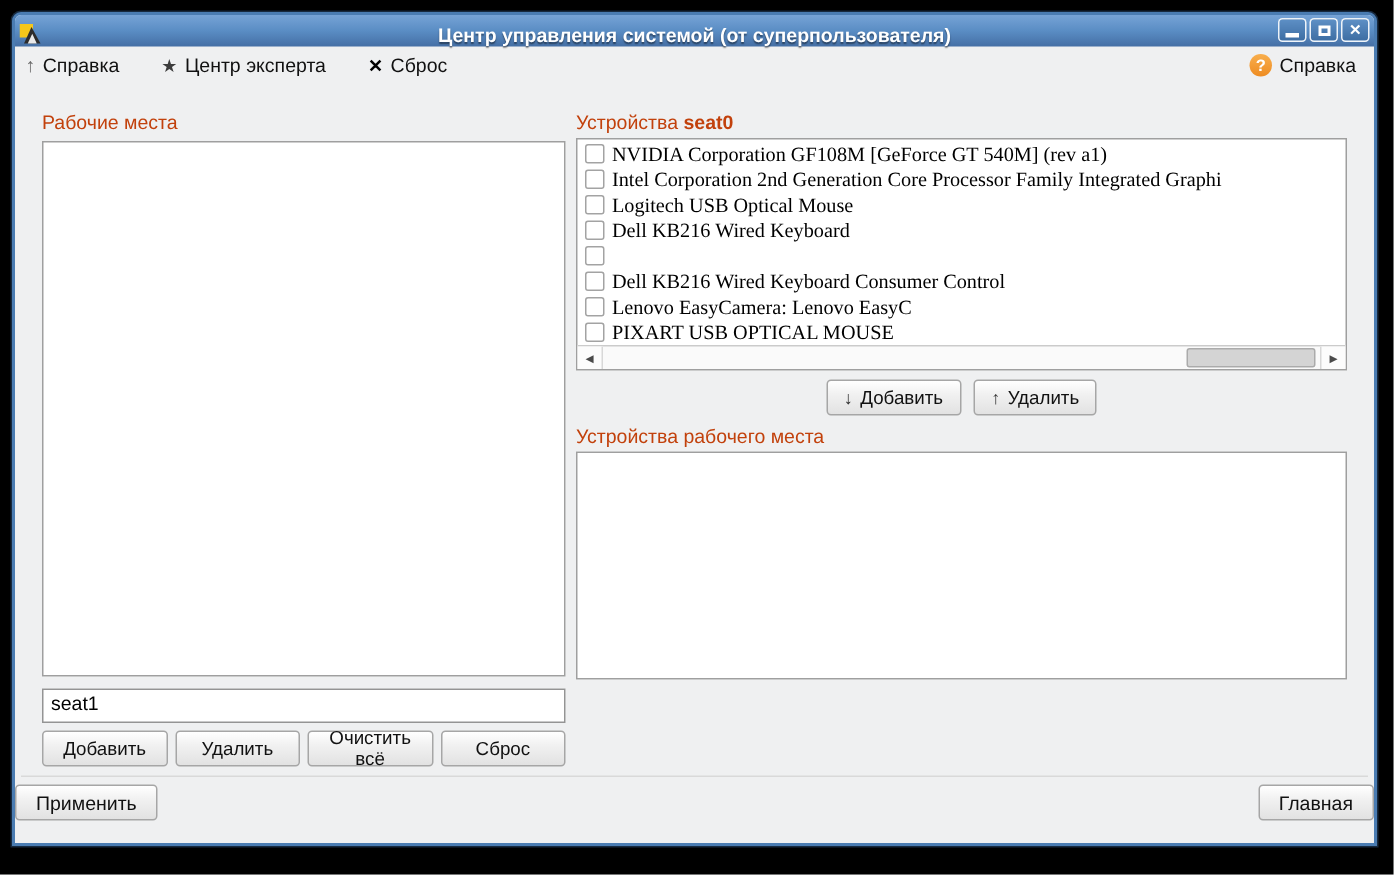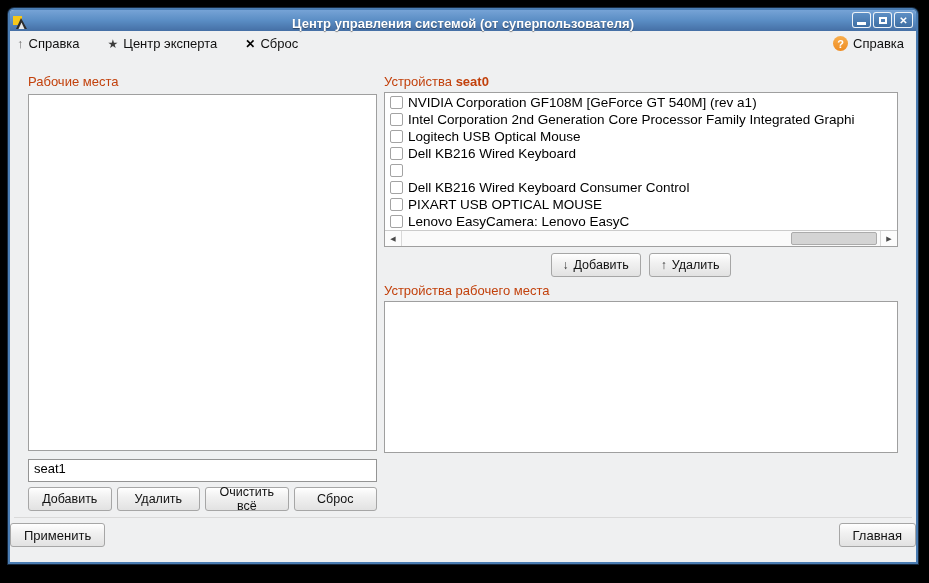--- a/index.html
+++ b/index.html
@@ -77,21 +77,21 @@
   }
   .left-btn-row{
     position:absolute;left:18px;top:477px;width:349px;display:flex;gap:5px;
   }
   .left-btn-row .btn{flex:1;}
   
   .scroller{
     position:absolute;left:374px;top:82px;width:514px;height:155px;
     background:#fff;border:1px solid #9f9f9f;box-sizing:border-box;overflow:hidden;
   }
-  .device-rows{position:absolute;left:0;top:1px;right:0;height:137px;overflow:hidden;}
+  .device-rows{position:absolute;left:0;top:1px;right:0;height:137px;overflow:hidden;font-family:Liberation Serif, serif;}
   .device-row{
     display:flex;align-items:center;height:17px;white-space:nowrap;
   }
   .checkbox{
     width:13px;height:13px;border:1px solid #a3a3a3;border-radius:2px;
     background:#fff;margin:0 5px 0 5px;flex:0 0 auto;box-sizing:border-box;
   }
   .device-label{font-size:13.5px;color:#000;}
   .hscrollbar{
     position:absolute;left:0;right:0;bottom:0;height:16px;
@@ -207,25 +207,25 @@
         </div>
         <div class="device-row">
           <span class="checkbox"></span>
         </div>
         <div class="device-row">
           <span class="checkbox"></span>
           <span class="device-label">Dell KB216 Wired Keyboard Consumer Control</span>
         </div>
         <div class="device-row">
           <span class="checkbox"></span>
+          <span class="device-label">Lenovo EasyCamera: Lenovo EasyC</span>
+        </div>
+        <div class="device-row">
+          <span class="checkbox"></span>
           <span class="device-label">PIXART USB OPTICAL MOUSE</span>
-        </div>
-        <div class="device-row">
-          <span class="checkbox"></span>
-          <span class="device-label">Lenovo EasyCamera: Lenovo EasyC</span>
         </div>
       </div>
     <div class="hscrollbar">
       <span class="scroll-arrow left">
           <span>◀</span>
         </span>
       <span class="scroll-thumb"></span>
       <span class="scroll-arrow right">
           <span>▶</span>
         </span>

